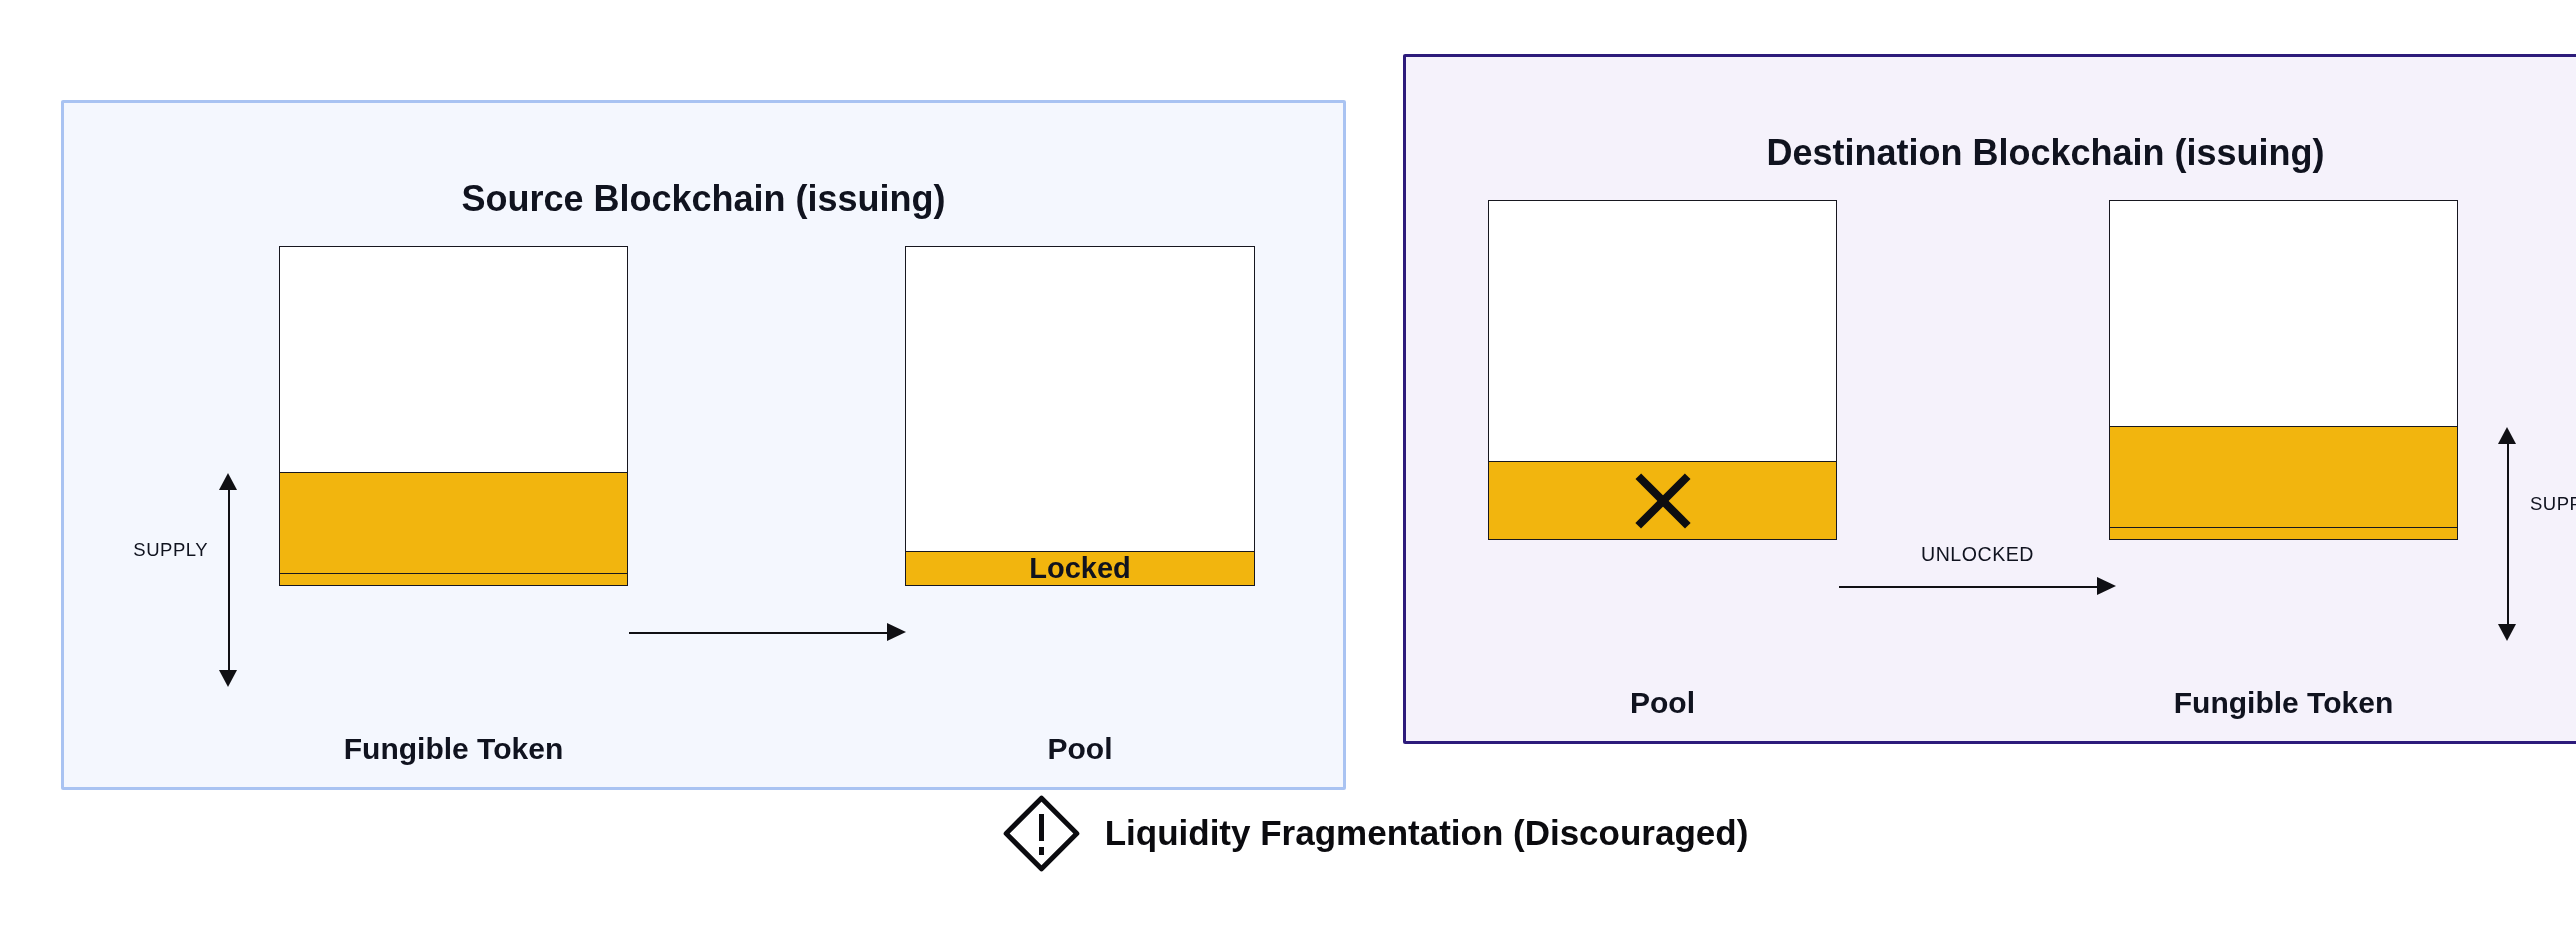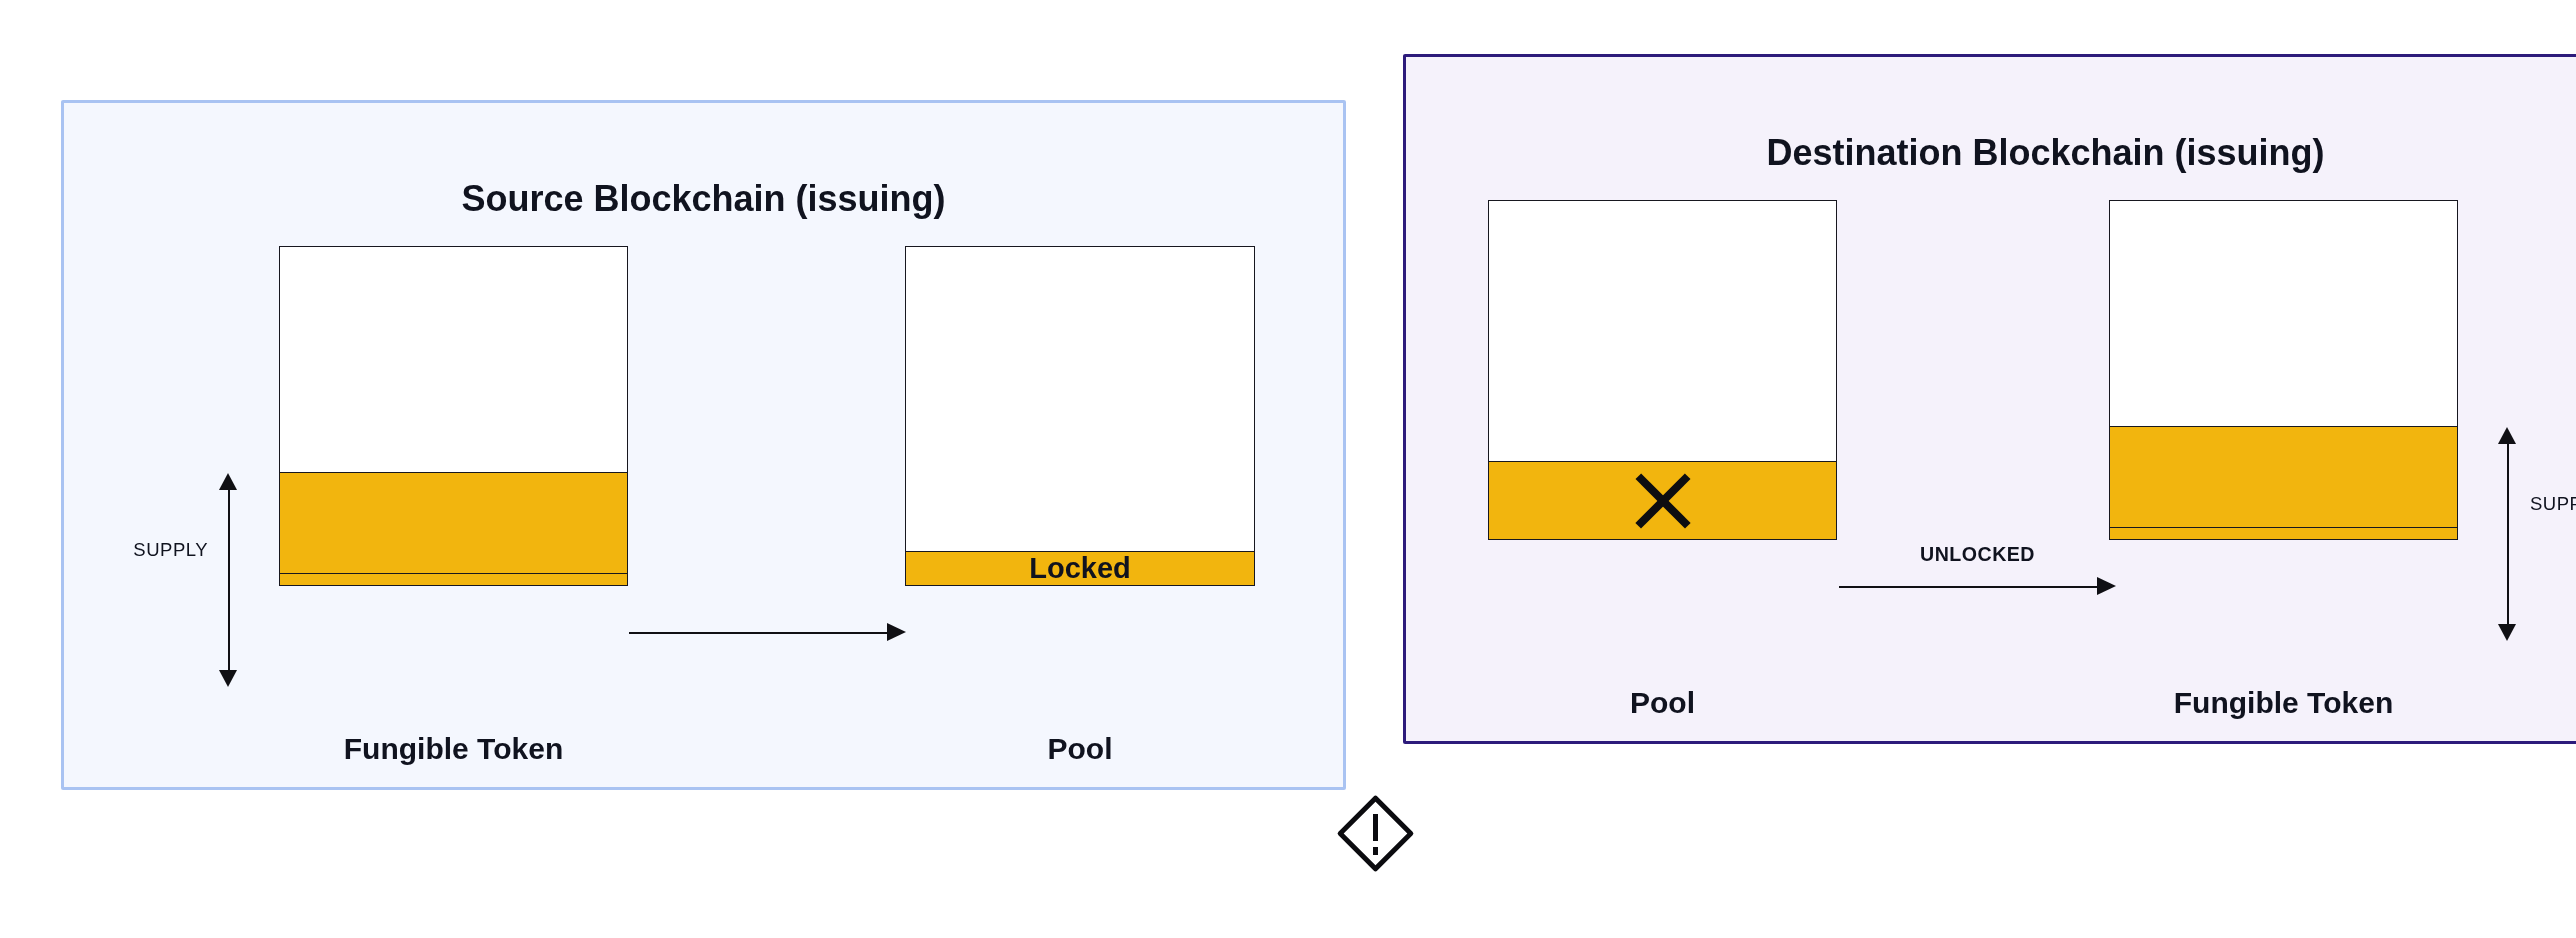--- a/index.html
+++ b/index.html
@@ -105,21 +105,21 @@
     border-left: 19.6px solid var(--line, #101014);
   }
   .src-arrow { left: 565px; top: 520px; width: 277px; }
   .dst-arrow { left: 433px;  top: 520px; width: 277px; }
 
   .unlocked-label {
     position: absolute;
     left: 433px; width: 277px; top: 486px;
     text-align: center;
     font-size: 19.6px;
-    font-weight: 700;
+    font-weight: 400;
     letter-spacing: 0.5px;
     color: var(--text, #10131F);
   }
 
   
   .varrow { position: absolute; width: 19.6px; }
   .varrow .shaft {
     position: absolute; left: 8.8px; top: 14.4px; bottom: 14.4px; width: 2.1px;
     background: var(--line, #101014);
   }
@@ -263,16 +263,17 @@
     <div class="box-label label-dst-pool">Pool</div>
     <div class="box-label label-dst-token">Fungible Token</div>
   </section>
 
   <div class="caption-row">
     <div class="warning-icon">
       <div class="diamond"></div>
       <div class="excl-bar"></div>
       <div class="excl-dot"></div>
     </div>
+    <div class="caption-text">Liquidity Fragmentation (Discouraged)</div>
   </div>
 
 </div>
 
 
 </body></html>

